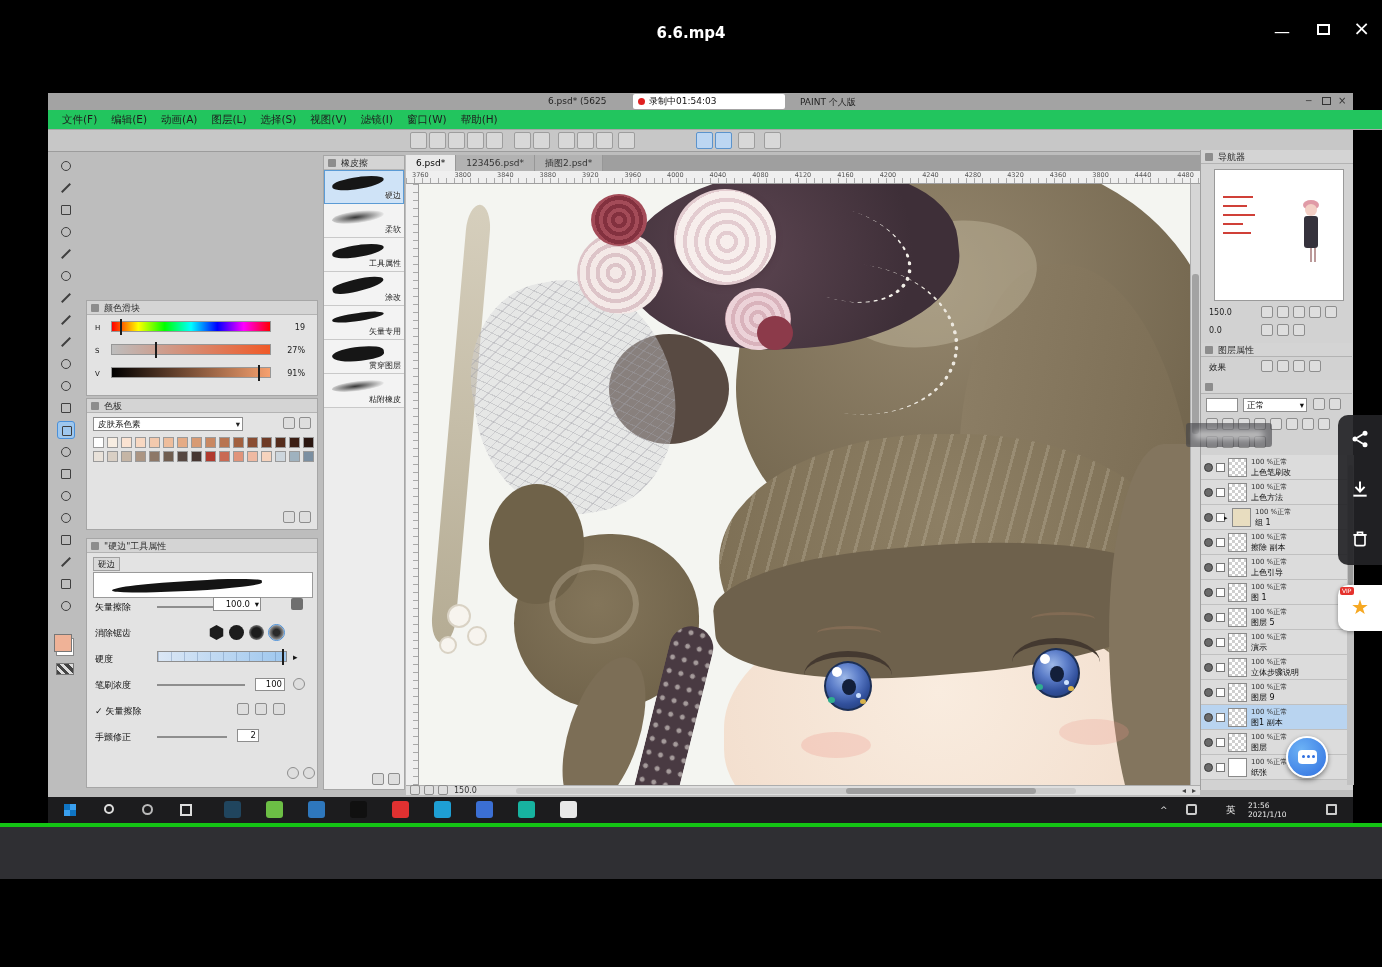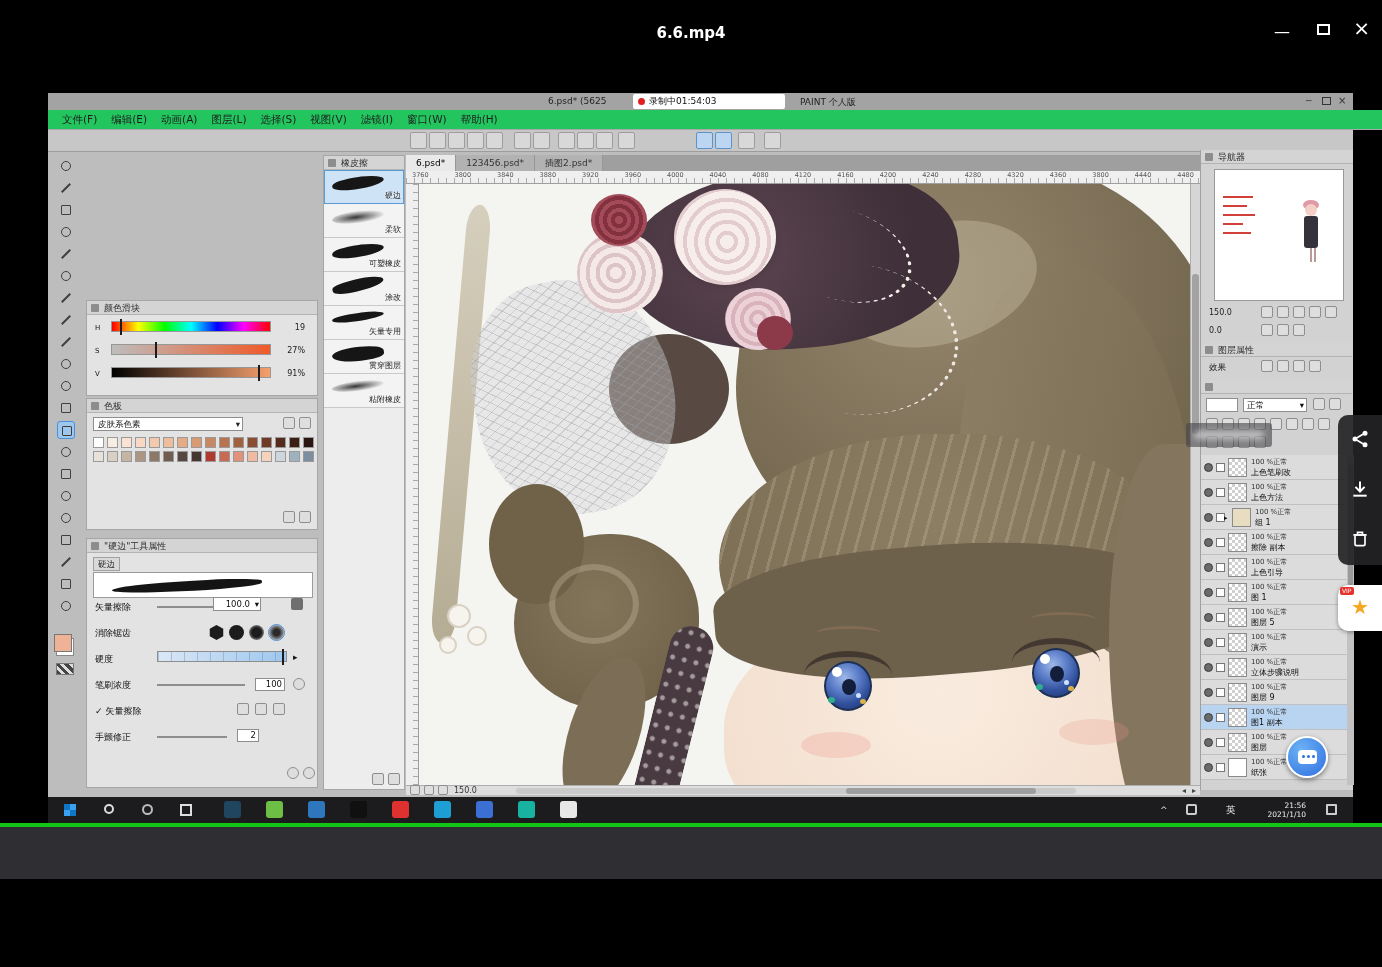--- a/index.html
+++ b/index.html
@@ -262,21 +262,21 @@
     <div class="strow sel">
       <span class="stroke"></span>
       <span class="stlabel">硬边</span>
     </div>
     <div class="strow">
       <span class="stroke soft"></span>
       <span class="stlabel">柔软</span>
     </div>
     <div class="strow">
       <span class="stroke"></span>
-      <span class="stlabel">可塑橡皮</span>
+      <span class="stlabel">工具属性</span>
     </div>
     <div class="strow">
       <span class="stroke" style="transform:rotate(-14deg);border-radius:40% 60% 50% 50%"></span>
       <span class="stlabel">涂改</span>
     </div>
     <div class="strow">
       <span class="stroke" style="height:8px"></span>
       <span class="stlabel">矢量专用</span>
     </div>
     <div class="strow">
@@ -556,21 +556,21 @@
         <div class="appicon" style="background: rgb(16, 16, 16);"></div>
         <div class="appicon" style="background: rgb(224, 49, 49);"></div>
         <div class="appicon" style="background: rgb(30, 159, 212);"></div>
         <div class="appicon" style="background: rgb(59, 111, 212);"></div>
         <div class="appicon" style="background: rgb(23, 179, 160);"></div>
         <div class="appicon" style="background: rgb(232, 232, 232);"></div>
       </div>
     <span class="abs" style="left:1112px;top:8px;color:#ddd;font-size:9px">^</span>
     <span class="abs" style="left:1138px;top:7px;width:11px;height:11px;border:2px solid #ccc;border-radius:2px"></span>
     <span class="abs" style="left:1178px;top:7px;color:#eee;font-size:9.5px">英</span>
-    <div class="abs" style="left:1200px;top:4px;width:58px;text-align:right;color:#eee;font-size:7.5px;line-height:9px">
+    <div class="abs" style="left:1200px;top:4px;width:58px;text-align:left;color:#eee;font-size:7.5px;line-height:9px">
       <div>21:56</div>
       <div>2021/1/10</div>
     </div>
     <span class="abs" style="left:1278px;top:7px;width:11px;height:11px;border:2px solid #ccc;border-radius:1px"></span>
   </div>
 </div>
 
 <div class="abs" style="left:1338px;top:415px;width:44px;height:150px;background:rgba(35,35,38,.92);border-radius:10px 0 0 10px">
   <svg class="abs" style="left:12px;top:14px" width="20" height="20" viewBox="0 0 24 24">
       <circle cx="6" cy="12" r="3" fill="#fff"></circle>

